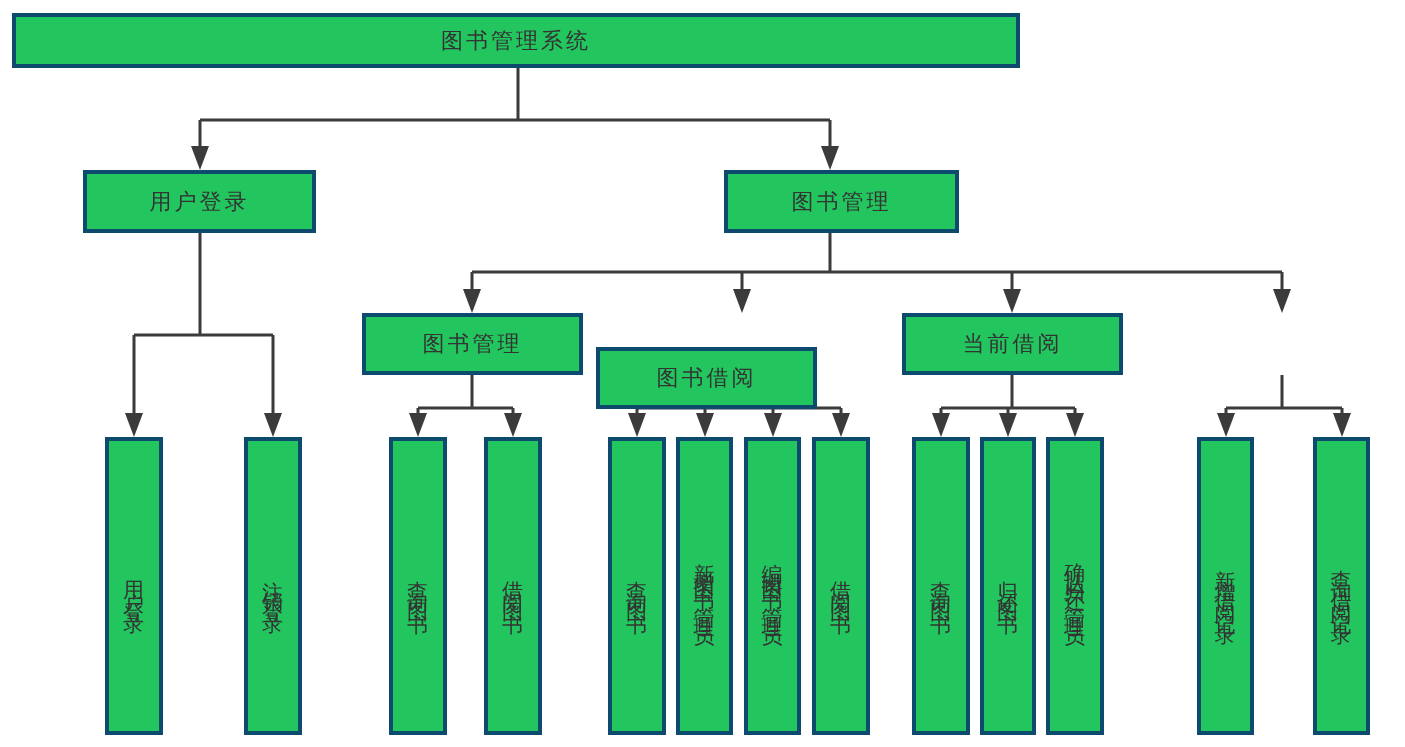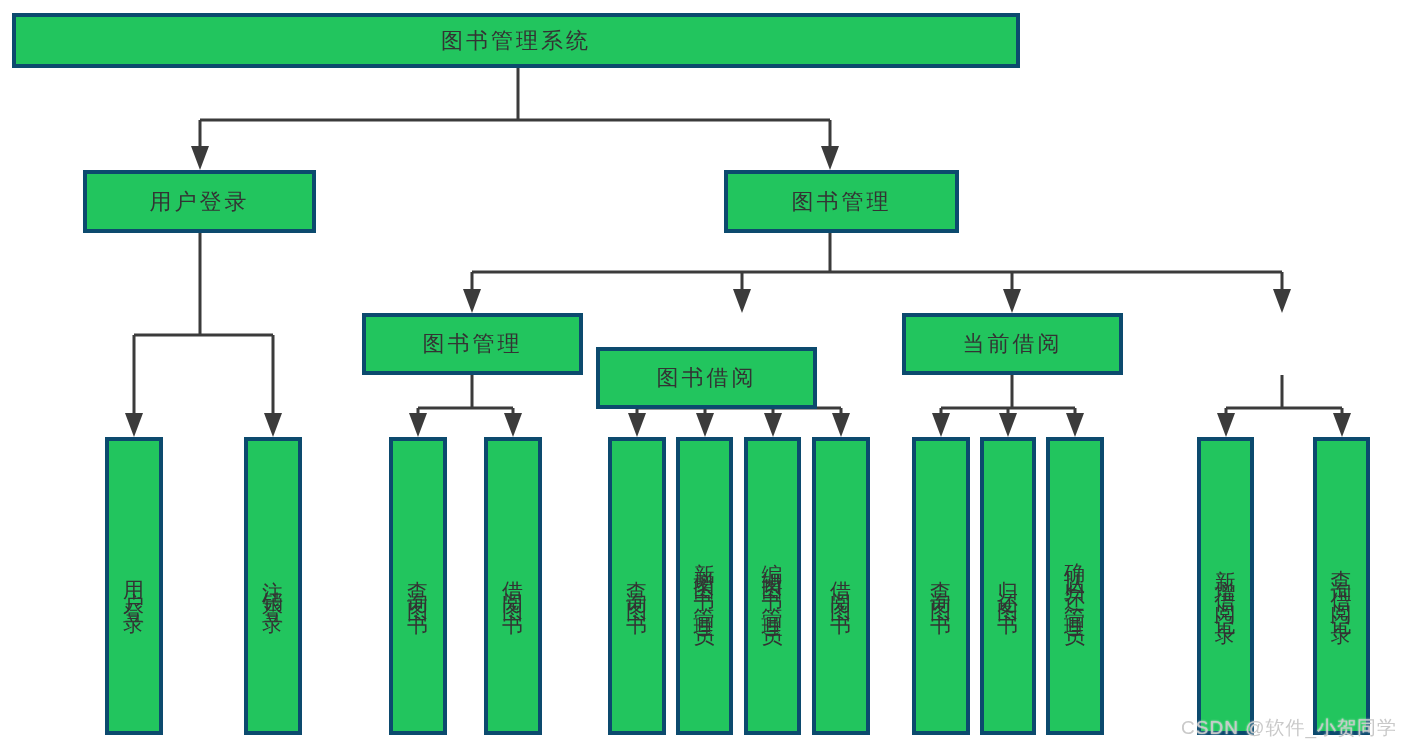--- a/index.html
+++ b/index.html
@@ -161,15 +161,14 @@
     <span class="v-label tight">确认归还（管理员）</span>
   </div>
 
   <div class="box" style="left:1197px; top:437px; width:57px; height:298px;">
     <span class="v-label">新增借阅记录</span>
   </div>
   <div class="box" style="left:1313px; top:437px; width:57px; height:298px;">
     <span class="v-label">查询借阅记录</span>
   </div>
 
-  <div class="watermark">CSDN @软件_小贺同学</div>
 
 </div>
 
 </body></html>

